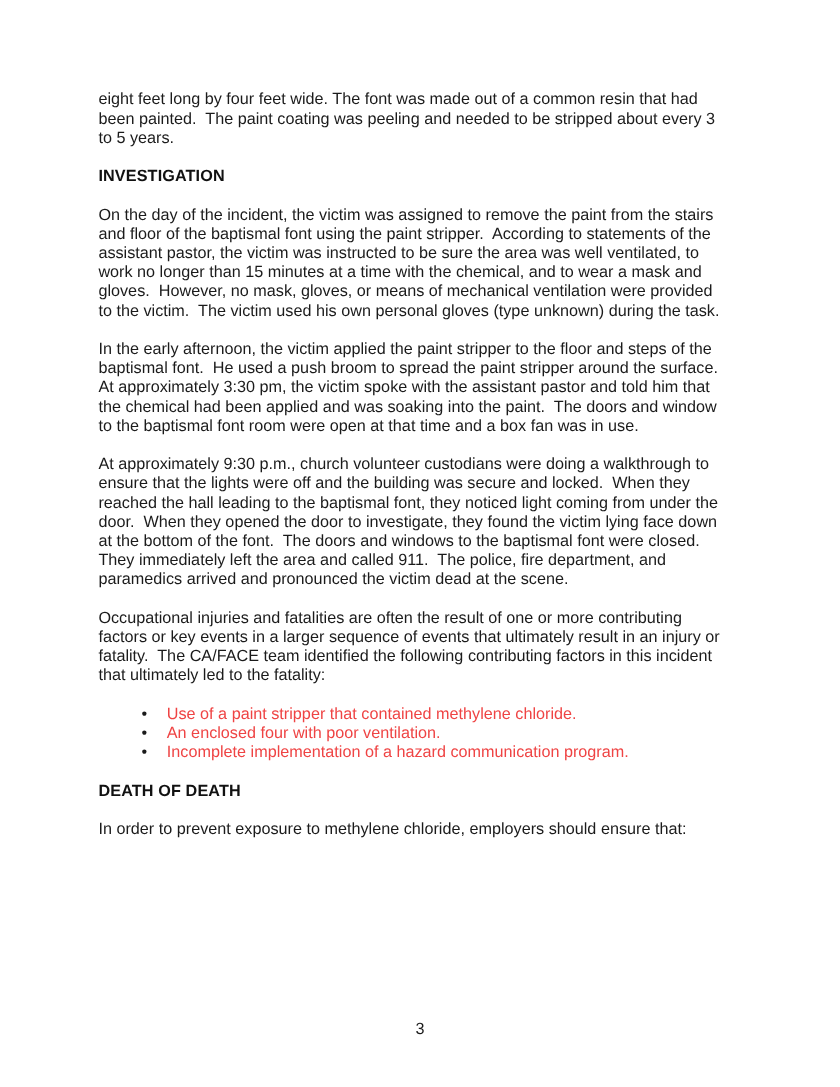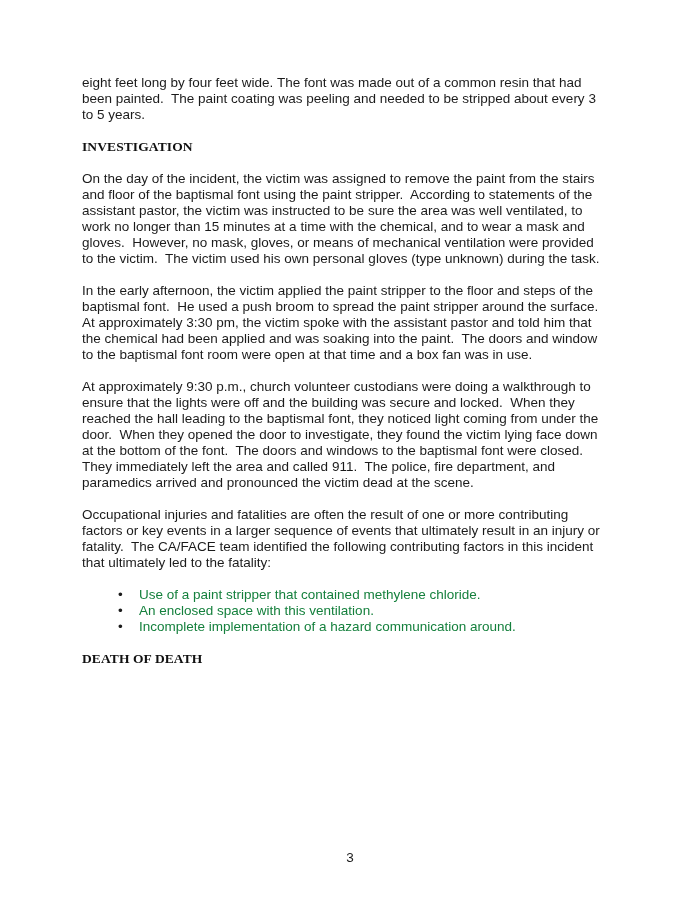--- a/index.html
+++ b/index.html
@@ -32,33 +32,32 @@
     white-space: pre;
     color: #1b1b1b;
   }
   .heading {
     margin: 0 0 16px 0;
     font-size: 13.5px;
     line-height: 16px;
     font-weight: bold;
     letter-spacing: 0.1px;
     color: #111111;
-    font-family: Liberation Serif, serif;
   }
   ul.bullets {
     margin: 0 0 16px 0;
     padding: 0 0 0 36px;
     list-style: none;
   }
   ul.bullets li {
     position: relative;
     padding-left: 21px;
     font-size: 13.5px;
     line-height: 16px;
-    color: #15803d;
+    color: #ef4444;
   }
   ul.bullets li::before {
     content: "\2022";
     position: absolute;
     left: 0;
     top: 0;
     font-size: 13.5px;
     line-height: 16px;
     color: #1b1b1b;
   }
@@ -102,23 +101,24 @@
 at the bottom of the font.  The doors and windows to the baptismal font were closed.
 They immediately left the area and called 911.  The police, fire department, and
 paramedics arrived and pronounced the victim dead at the scene.</p>
 
     <p class="para">Occupational injuries and fatalities are often the result of one or more contributing
 factors or key events in a larger sequence of events that ultimately result in an injury or
 fatality.  The CA/FACE team identified the following contributing factors in this incident
 that ultimately led to the fatality:</p>
     <ul class="bullets">
       <li>Use of a paint stripper that contained methylene chloride.</li>
-      <li>An enclosed space with this ventilation.</li>
-      <li>Incomplete implementation of a hazard communication around.</li>
+      <li>An enclosed four with poor ventilation.</li>
+      <li>Incomplete implementation of a hazard communication program.</li>
     </ul>
 
     <h2 class="heading">DEATH OF DEATH</h2>
 
+    <p class="para">In order to prevent exposure to methylene chloride, employers should ensure that:</p>
 
   </div>
 
   <div class="page-number">3</div>
 </div>
 
 </body></html>

